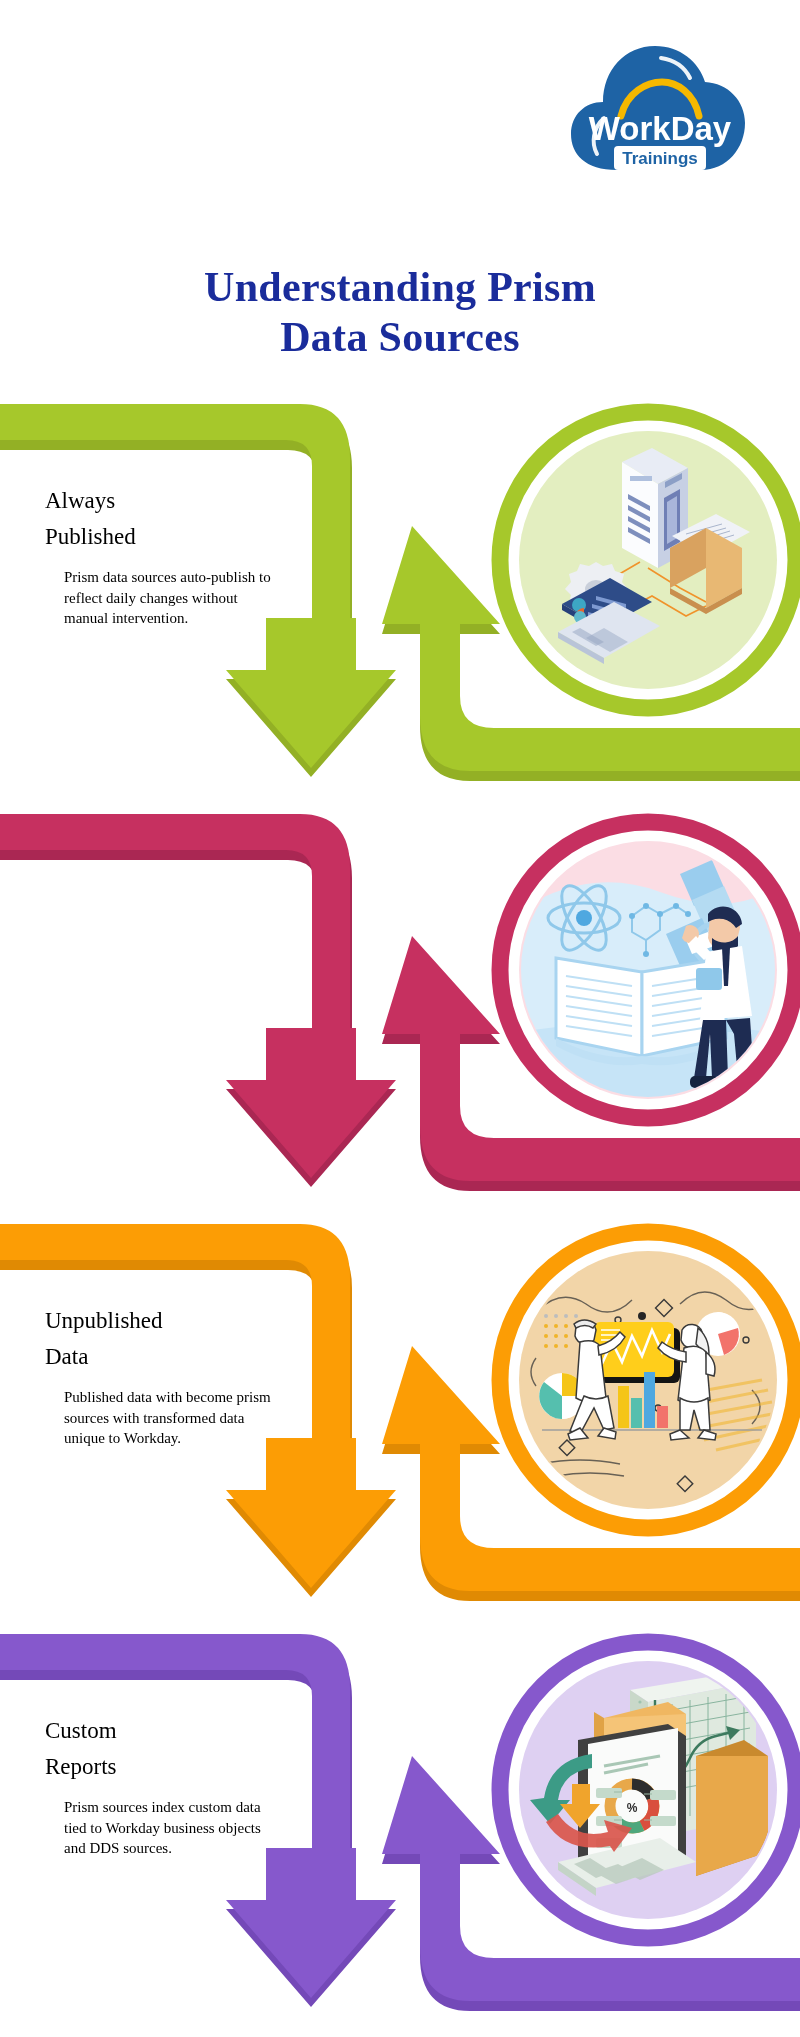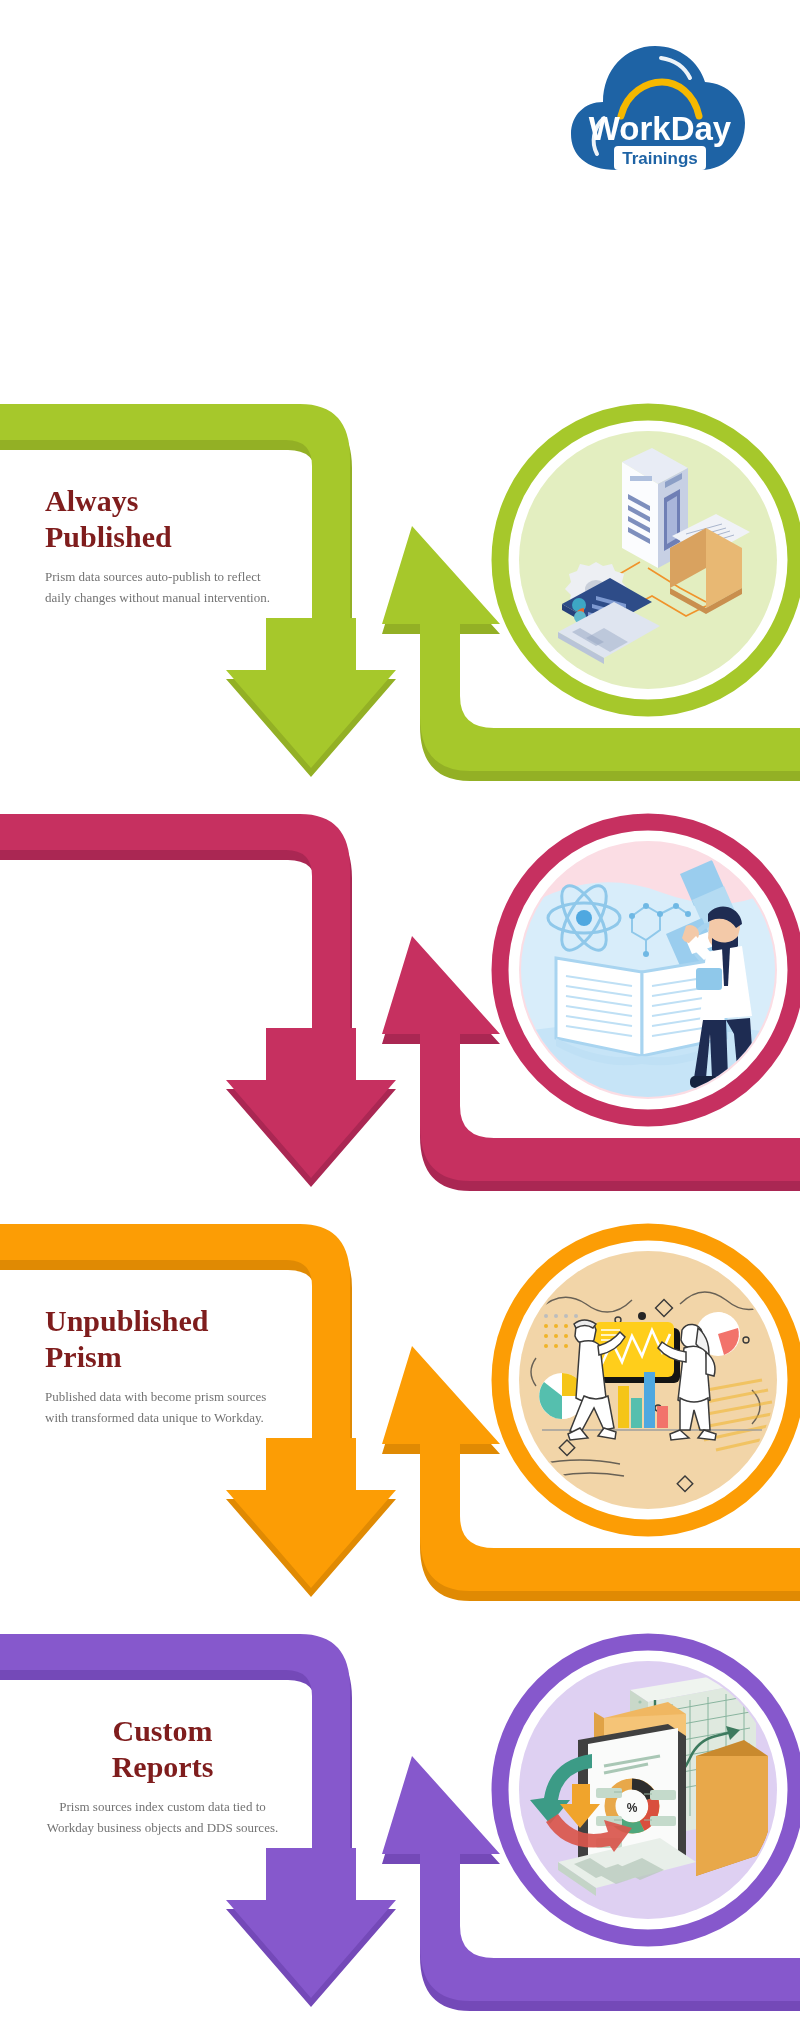--- a/index.html
+++ b/index.html
@@ -48,48 +48,49 @@
   
   .section {
     position: absolute;
     left: 0;
     width: 800px;
     height: 390px;
   }
   .sec-0 { top: 400px; }
   .sec-1 { top: 810px; }
   .sec-2 { top: 1220px; }
-  .sec-3 { top: 1630px; text-align: center; }
+  .sec-3 { top: 1630px; }
 
   .arrow-svg {
     position: absolute;
     top: 0; left: 0;
     width: 800px;
     height: 390px;
   }
 
   .text-col {
     position: absolute;
     left: 45px;
     top: 83px;
     width: 235px;
   }
   .heading {
-    color: #7f1d1d;
+    color: #000000;
     font-family: "Liberation Serif", "DejaVu Serif", serif;
-    font-weight: bold;
-    font-size: 30px;
+    font-weight: normal;
+    font-size: 23px;
     line-height: 36px;
     margin-bottom: 12px;
   }
   .body-text {
-    color: #737373;
+    color: #000000;
     font-family: "Liberation Serif", "DejaVu Serif", serif;
-    font-size: 13px;
+    font-size: 15px;
     line-height: 20.5px;
+    margin-left: 19px;
   }
 
   .illus {
     position: absolute;
     left: 500px;
     top: 10px;
     width: 300px;
     height: 300px;
   }
   .illus svg { display: block; width: 300px; height: 300px; }
@@ -107,20 +108,24 @@
         <path d="M32 136 C26 125 28 110 39 100" stroke="#ffffff" stroke-width="4" stroke-linecap="round" fill="none" opacity="0.92"></path>
         <path d="M96 40 C110 42 120 50 125 60" stroke="#ffffff" stroke-width="4" stroke-linecap="round" fill="none" opacity="0.92"></path>
         <path d="M56 98 C62 74 82 64 97 64 C112 64 129 75 134 98" stroke="#F5B800" stroke-width="7" fill="none" stroke-linecap="round"></path>
         <text x="95" y="122" text-anchor="middle" fill="#ffffff" font-family="Liberation Sans, sans-serif" font-size="33" font-weight="bold">WorkDay</text>
         <rect x="49" y="128" width="92" height="24" rx="4" fill="#ffffff"></rect>
         <text x="95" y="146" text-anchor="middle" fill="#1E63A5" font-family="Liberation Sans, sans-serif" font-size="17" font-weight="bold">Trainings</text>
       </g>
     </svg>
   </div>
 
+  <div class="title-block">
+    <span class="title-line">Understanding Prism</span>
+    <span class="title-line">Data Sources</span>
+  </div>
 
   <div class="section sec-0">
     <svg class="arrow-svg" viewBox="0 0 800 390" xmlns="http://www.w3.org/2000/svg">
 
       <path d="M0 8 L300 8 Q352 8 352 62 L352 290 L316 290 L316 70 Q316 44 288 44 L0 44 Z" fill="#93B025" transform="translate(0,6)"></path>
       <path d="M316 232 L396 232 L356 158 L316 232 Z" fill="none"></path>
 
       <path d="M0 4 L300 4 Q350 4 350 58 L350 286 L312 286 L312 66 Q312 40 286 40 L0 40 Z" fill="#A6C82B"></path>
 
       <path d="M266 222 L356 222 L356 274 L396 274 L311 372 L226 274 L266 274 Z" fill="#93B025" transform="translate(0,5)"></path>
@@ -318,21 +323,21 @@
                Q420 375 420 320 L420 228 L382 228 Z" fill="#E08A03" transform="translate(0,6)"></path>
       <path d="M412 126 L500 224 L460 224 L460 296 Q460 328 494 328 L800 328 L800 371 L470 371
                Q420 371 420 316 L420 224 L382 224 Z" fill="#FC9D05"></path>
       <circle cx="648" cy="160" r="148" fill="none" stroke="#FC9D05" stroke-width="17"></circle>
       <circle cx="648" cy="160" r="129" fill="#F2D5A8"></circle>
     </svg>
 
     <div class="text-col">
       <div class="heading">
         <span>Unpublished</span><br>
-        <span>Prism</span>
+        <span>Data</span>
       </div>
       <div class="body-text">Published data with become prism sources with transformed data unique to Workday.</div>
     </div>
 
     <div class="illus">
       <svg viewBox="0 0 300 300" xmlns="http://www.w3.org/2000/svg">
         <defs>
             <clipPath id="clip3">
               <circle cx="148" cy="150" r="127"></circle>
             </clipPath>

